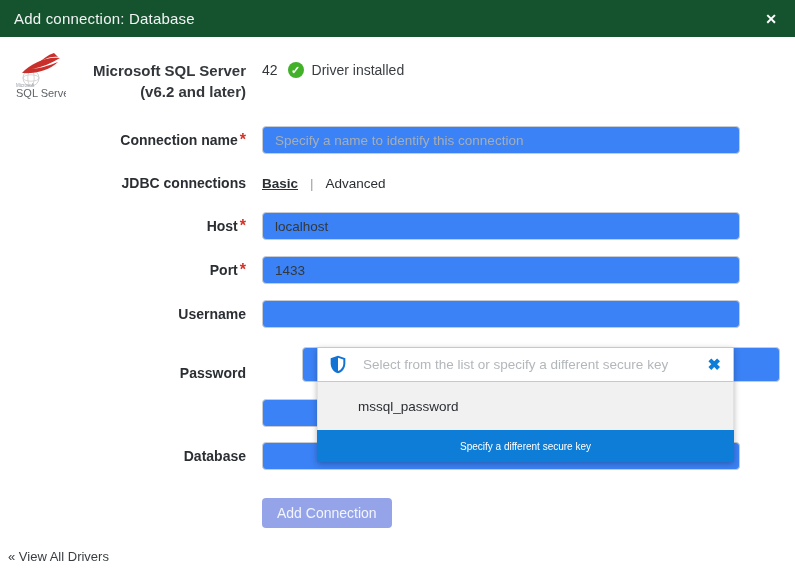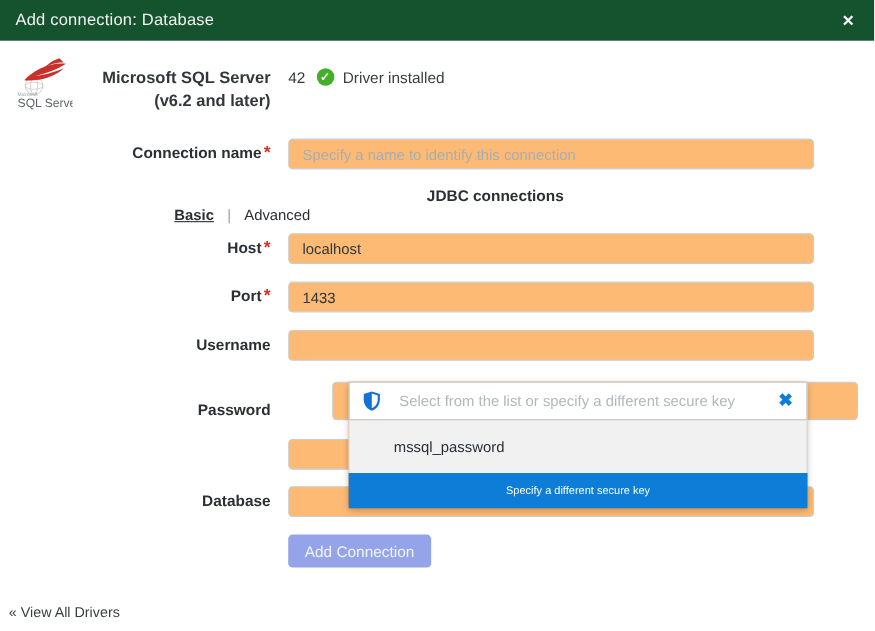--- a/index.html
+++ b/index.html
@@ -16,53 +16,53 @@
   
   .content { position:absolute; top:37px; left:0; width:795px; }
   .row { display:flex; align-items:center; margin:0 0 16px 0; }
   .labelcol { width:262px; text-align:right; padding-right:16px; flex:none; }
   .fieldcol { width:478px; flex:none; position:relative; }
   .lbl { font-size:14px; font-weight:bold; color:#2b2f33; }
   .req { color:#d93025; font-weight:bold; margin-left:2px; }
 
   input.txt, .selectbox {
     width:478px; height:28px; border:1px solid #c9cdd1; border-radius:4px;
-    padding:0 12px; font-size:13.5px; color:#33373b; background:#fdba74; outline:none;
+    padding:0 12px; font-size:13.5px; color:#33373b; background:#3b82f6; outline:none;
     font-family:"Liberation Sans", sans-serif;
   }
   input.txt::placeholder { color:#a7adb3; }
 
   
   .driver-row { margin-top:13px; margin-bottom:20px; align-items:flex-start; }
   .driver-label { position:relative; min-height:56px; }
   .logo { position:absolute; left:8px; top:0; }
   .driver-name { font-size:15px; font-weight:bold; color:#33373b; line-height:21px; padding-top:10px; }
   .driver-status { display:flex; align-items:center; padding-top:12px; font-size:14px; color:#33373b; }
   .drv-count { margin-right:10px; }
   .check { width:16px; height:16px; border-radius:50%; background:#43b02a; color:#fff;
     font-size:11px; font-weight:bold; display:inline-flex; align-items:center; justify-content:center;
     margin-right:8px; flex:none; }
   .drv-status-text { color:#3a3e42; }
 
   
-  .jdbc-row { margin-bottom:16px; height:26px;flex-direction:column; }
+  .jdbc-row { margin-bottom:16px; height:26px; }
   .tabs { display:flex; align-items:center; font-size:13.5px; color:#2b2f33; }
   .tab { cursor:pointer; }
   .tab.active { font-weight:bold; text-decoration:underline; }
   .tab-sep { color:#9aa0a6; margin:0 12px; }
 
   
   .username-row { margin-bottom:19px; }
 
   
   .password-row { margin-bottom:17px; align-items:flex-end;gap:40px; }
   .password-row .labelcol { padding-top:8px; }
   .password-row input.txt { height:35px; }
   .securekey-pop { position:absolute; left:15px; top:0; width:417px; z-index:10;
-    box-shadow:0 2px 6px rgba(0,0,0,.28); border-radius:0; background:#f97316; }
+    box-shadow:0 2px 6px rgba(0,0,0,.28); border-radius:0; background:#0c4a6e; }
   .sk-search { height:35px; background:#fff; border:1px solid #c6c9cc;
     display:flex; align-items:center; padding:0 12px; }
   .sk-shield { flex:none; display:flex; }
   .sk-placeholder { color:#b3b7bb; font-size:13.5px; margin-left:17px; flex:1;
     white-space:nowrap; overflow:hidden; }
   .sk-close { color:#0d7dd8; font-weight:bold; font-size:16px; cursor:pointer; flex:none; line-height:1; }
   .sk-option { height:48px; background:#f1f1f1; display:flex; align-items:center;
     padding-left:40px; font-size:13.5px; color:#2b2f33; cursor:pointer; border-left:1px solid #e2e2e2; border-right:1px solid #e2e2e2; }
   .sk-action { height:32px; background:#0d7dd8; color:#fff; font-size:10px;
     display:flex; align-items:center; justify-content:center; cursor:pointer; }
@@ -72,21 +72,21 @@
   .hidden-row input.txt { width:430px; }
 
   
   .selectbox { position:relative; display:flex; align-items:center; cursor:pointer; }
   .chev { position:absolute; right:10px; top:50%; transform:translateY(-50%); display:flex; }
 
   
   .submit-row { margin-bottom:0; }
   .add-btn { display:inline-flex; align-items:center; justify-content:center;
     height:30px; padding:0 15px; background:#95a4e8; color:#f2f5fd; font-size:14px;
-    border:none; border-radius:4px; font-family:"Liberation Sans", sans-serif; }
+    border:none; border-radius:4px; font-family:"Liberation Sans", sans-serif;margin-top:12px; }
 
   
   .back-link { position:absolute; left:8px; bottom:10px; font-size:13px; color:#3a3e42;
     text-decoration:none; cursor:pointer; }
 </style>
 </head>
 <body>
 
 <div class="screen">
 

